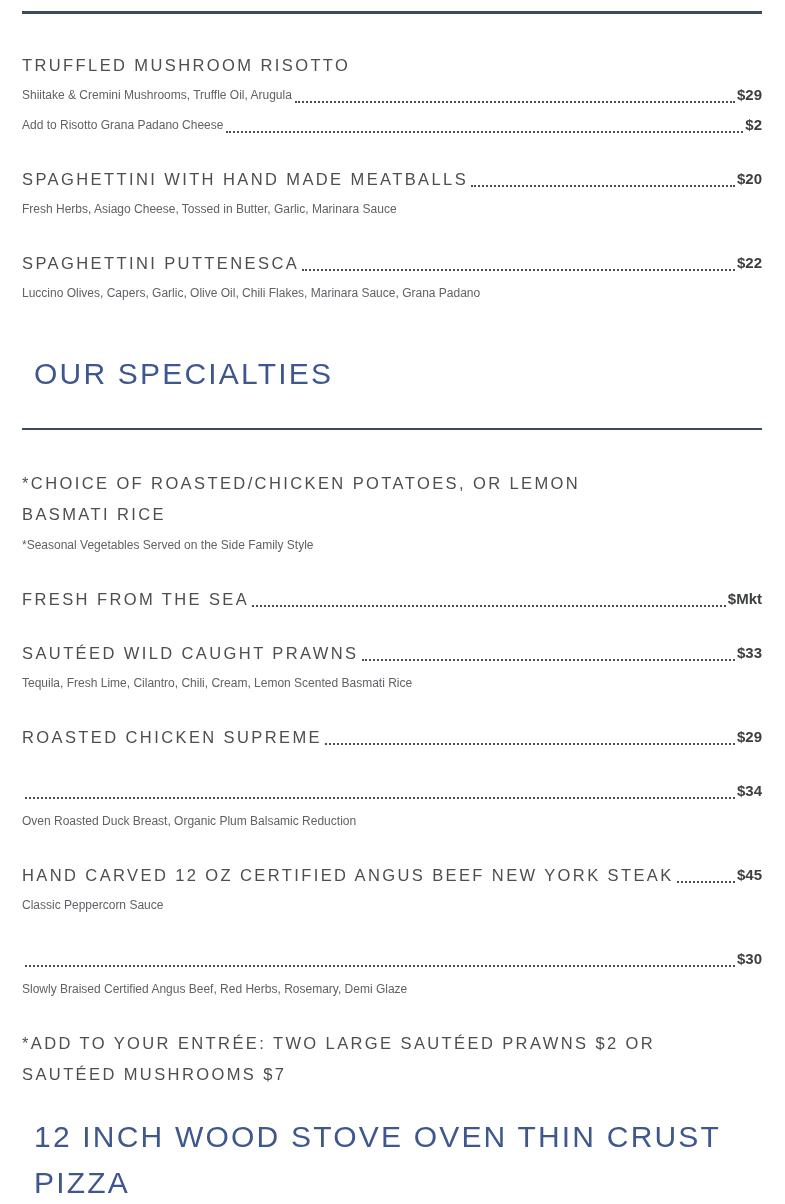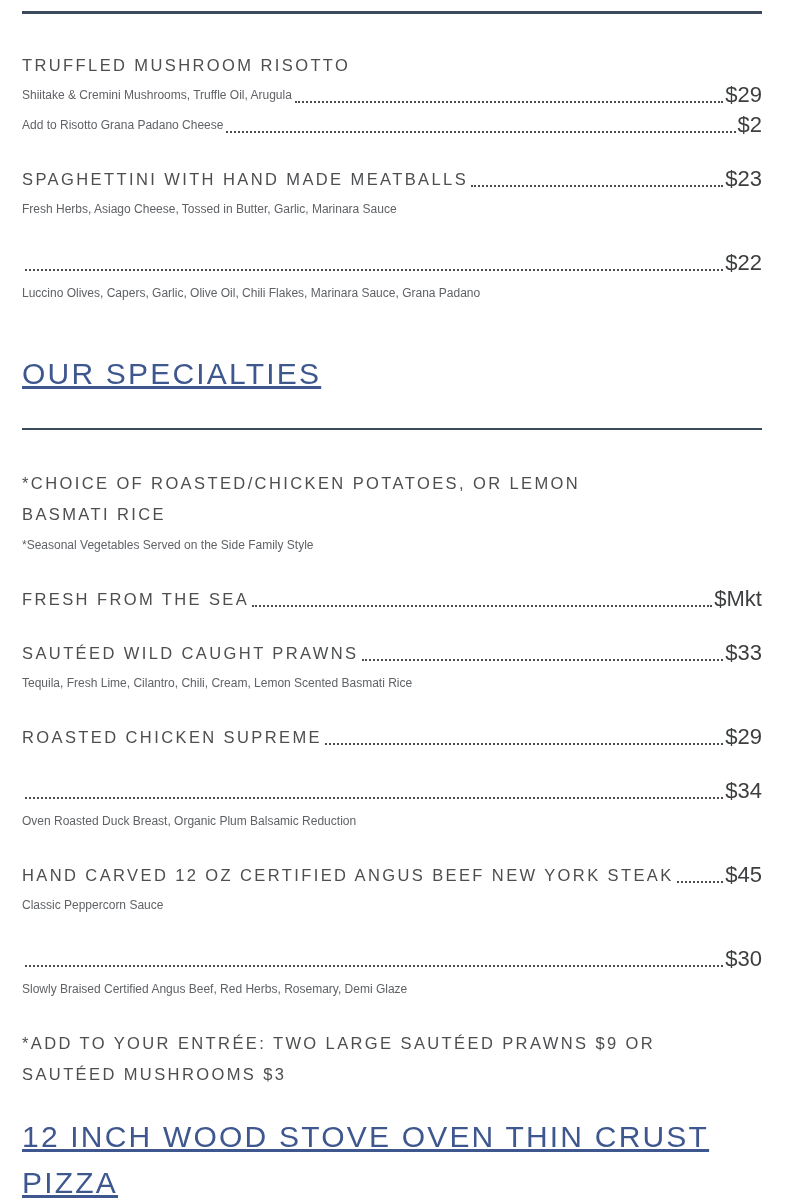--- a/index.html
+++ b/index.html
@@ -24,22 +24,21 @@
     height: 3px;
     background: var(--rule, #3b4a5c);
     margin-bottom: 36px;
   }
   .section-heading {
     font-size: 30px;
     font-weight: 400;
     letter-spacing: 2.2px;
     color: var(--accent, #3e578e);
     line-height: 40px;
-    margin: 0;
-    text-decoration: underline;
+    margin: 12px;
   }
   .section-divider {
     height: 2px;
     background: var(--rule, #3b4a5c);
   }
   .sec-our-specialties { margin-top: 46px; }
   .sec-our-specialties .section-divider { margin: 34px 0 38px; }
   .sec-pizza { margin-top: 14px; }
   .sec-pizza .section-heading { line-height: 46px; }
 
@@ -68,22 +67,22 @@
   }
   .leader {
     flex: 1 1 auto;
     min-width: 12px;
     border-bottom: 2px dotted var(--dots, #4a4c4e);
     align-self: flex-end;
     margin: 0 2px 7px 3px;
     height: 0;
   }
   .price {
-    font-size: 22px;
-    font-weight: 400;
+    font-size: 15px;
+    font-weight: 700;
     color: var(--price, #3c3e40);
     white-space: nowrap;
   }
 </style>
 </head>
 <body>
 
 <div class="page" id="menu-root">
     <section class="menu-section sec-mains-continued">
       <div class="rule-top"></div>
@@ -99,28 +98,29 @@
         <div class="line">
           <span class="t-desc">Add to Risotto Grana Padano Cheese</span>
           <span class="leader"></span>
           <span class="price">$2</span>
         </div>
       </div>
       <div class="menu-item">
         <div class="line">
           <span class="t-name">SPAGHETTINI WITH HAND MADE MEATBALLS</span>
           <span class="leader"></span>
-          <span class="price">$23</span>
+          <span class="price">$20</span>
         </div>
         <div class="line">
           <span class="t-desc">Fresh Herbs, Asiago Cheese, Tossed in Butter, Garlic, Marinara Sauce</span>
         </div>
       </div>
       <div class="menu-item">
         <div class="line">
+          <span class="t-name">SPAGHETTINI PUTTENESCA</span>
           <span class="leader"></span>
           <span class="price">$22</span>
         </div>
         <div class="line">
           <span class="t-desc">Luccino Olives, Capers, Garlic, Olive Oil, Chili Flakes, Marinara Sauce, Grana Padano</span>
         </div>
       </div>
     </section>
     <section class="menu-section sec-our-specialties">
       <h2 class="section-heading">OUR SPECIALTIES</h2>
@@ -180,20 +180,20 @@
         <div class="line">
           <span class="leader"></span>
           <span class="price">$30</span>
         </div>
         <div class="line">
           <span class="t-desc">Slowly Braised Certified Angus Beef, Red Herbs, Rosemary, Demi Glaze</span>
         </div>
       </div>
       <div class="menu-item">
         <div class="line">
-          <span class="t-note">*ADD TO YOUR ENTRÉE: TWO LARGE SAUTÉED PRAWNS $9 OR SAUTÉED MUSHROOMS $3</span>
+          <span class="t-note">*ADD TO YOUR ENTRÉE: TWO LARGE SAUTÉED PRAWNS $2 OR SAUTÉED MUSHROOMS $7</span>
         </div>
       </div>
     </section>
     <section class="menu-section sec-pizza">
       <h2 class="section-heading">12 INCH WOOD STOVE OVEN THIN CRUST PIZZA</h2>
     </section>
   </div>
 
 </body></html>

